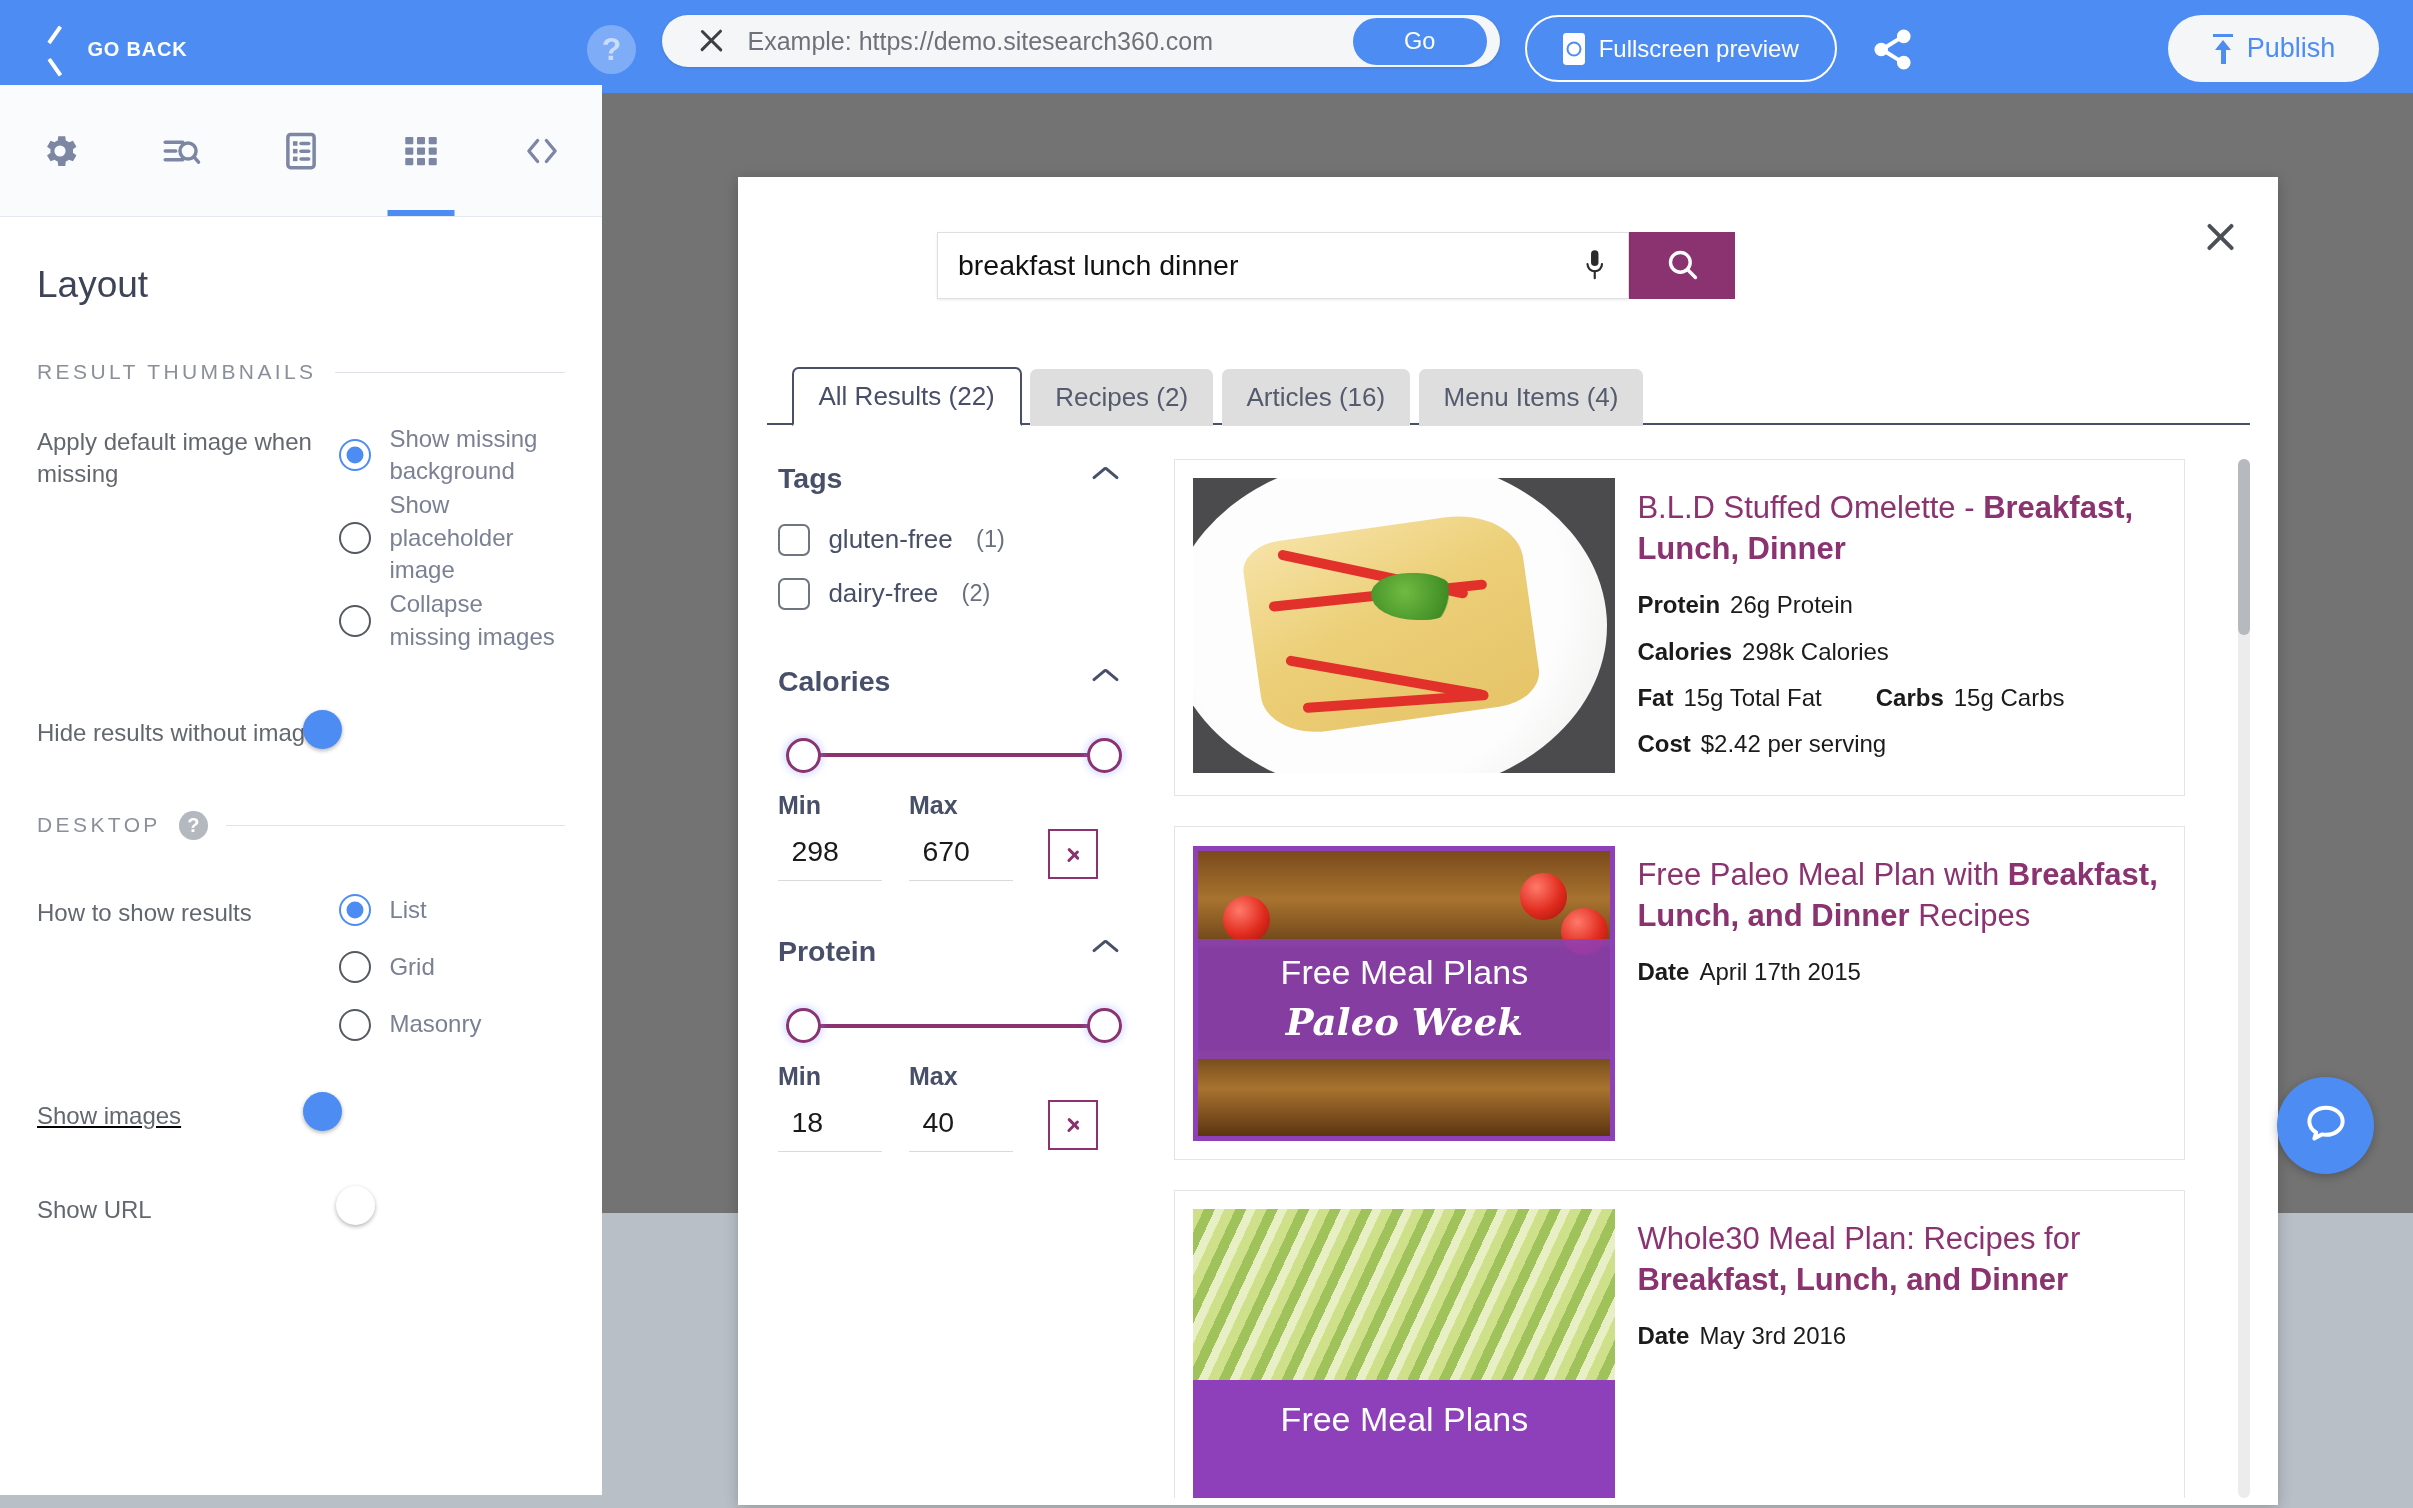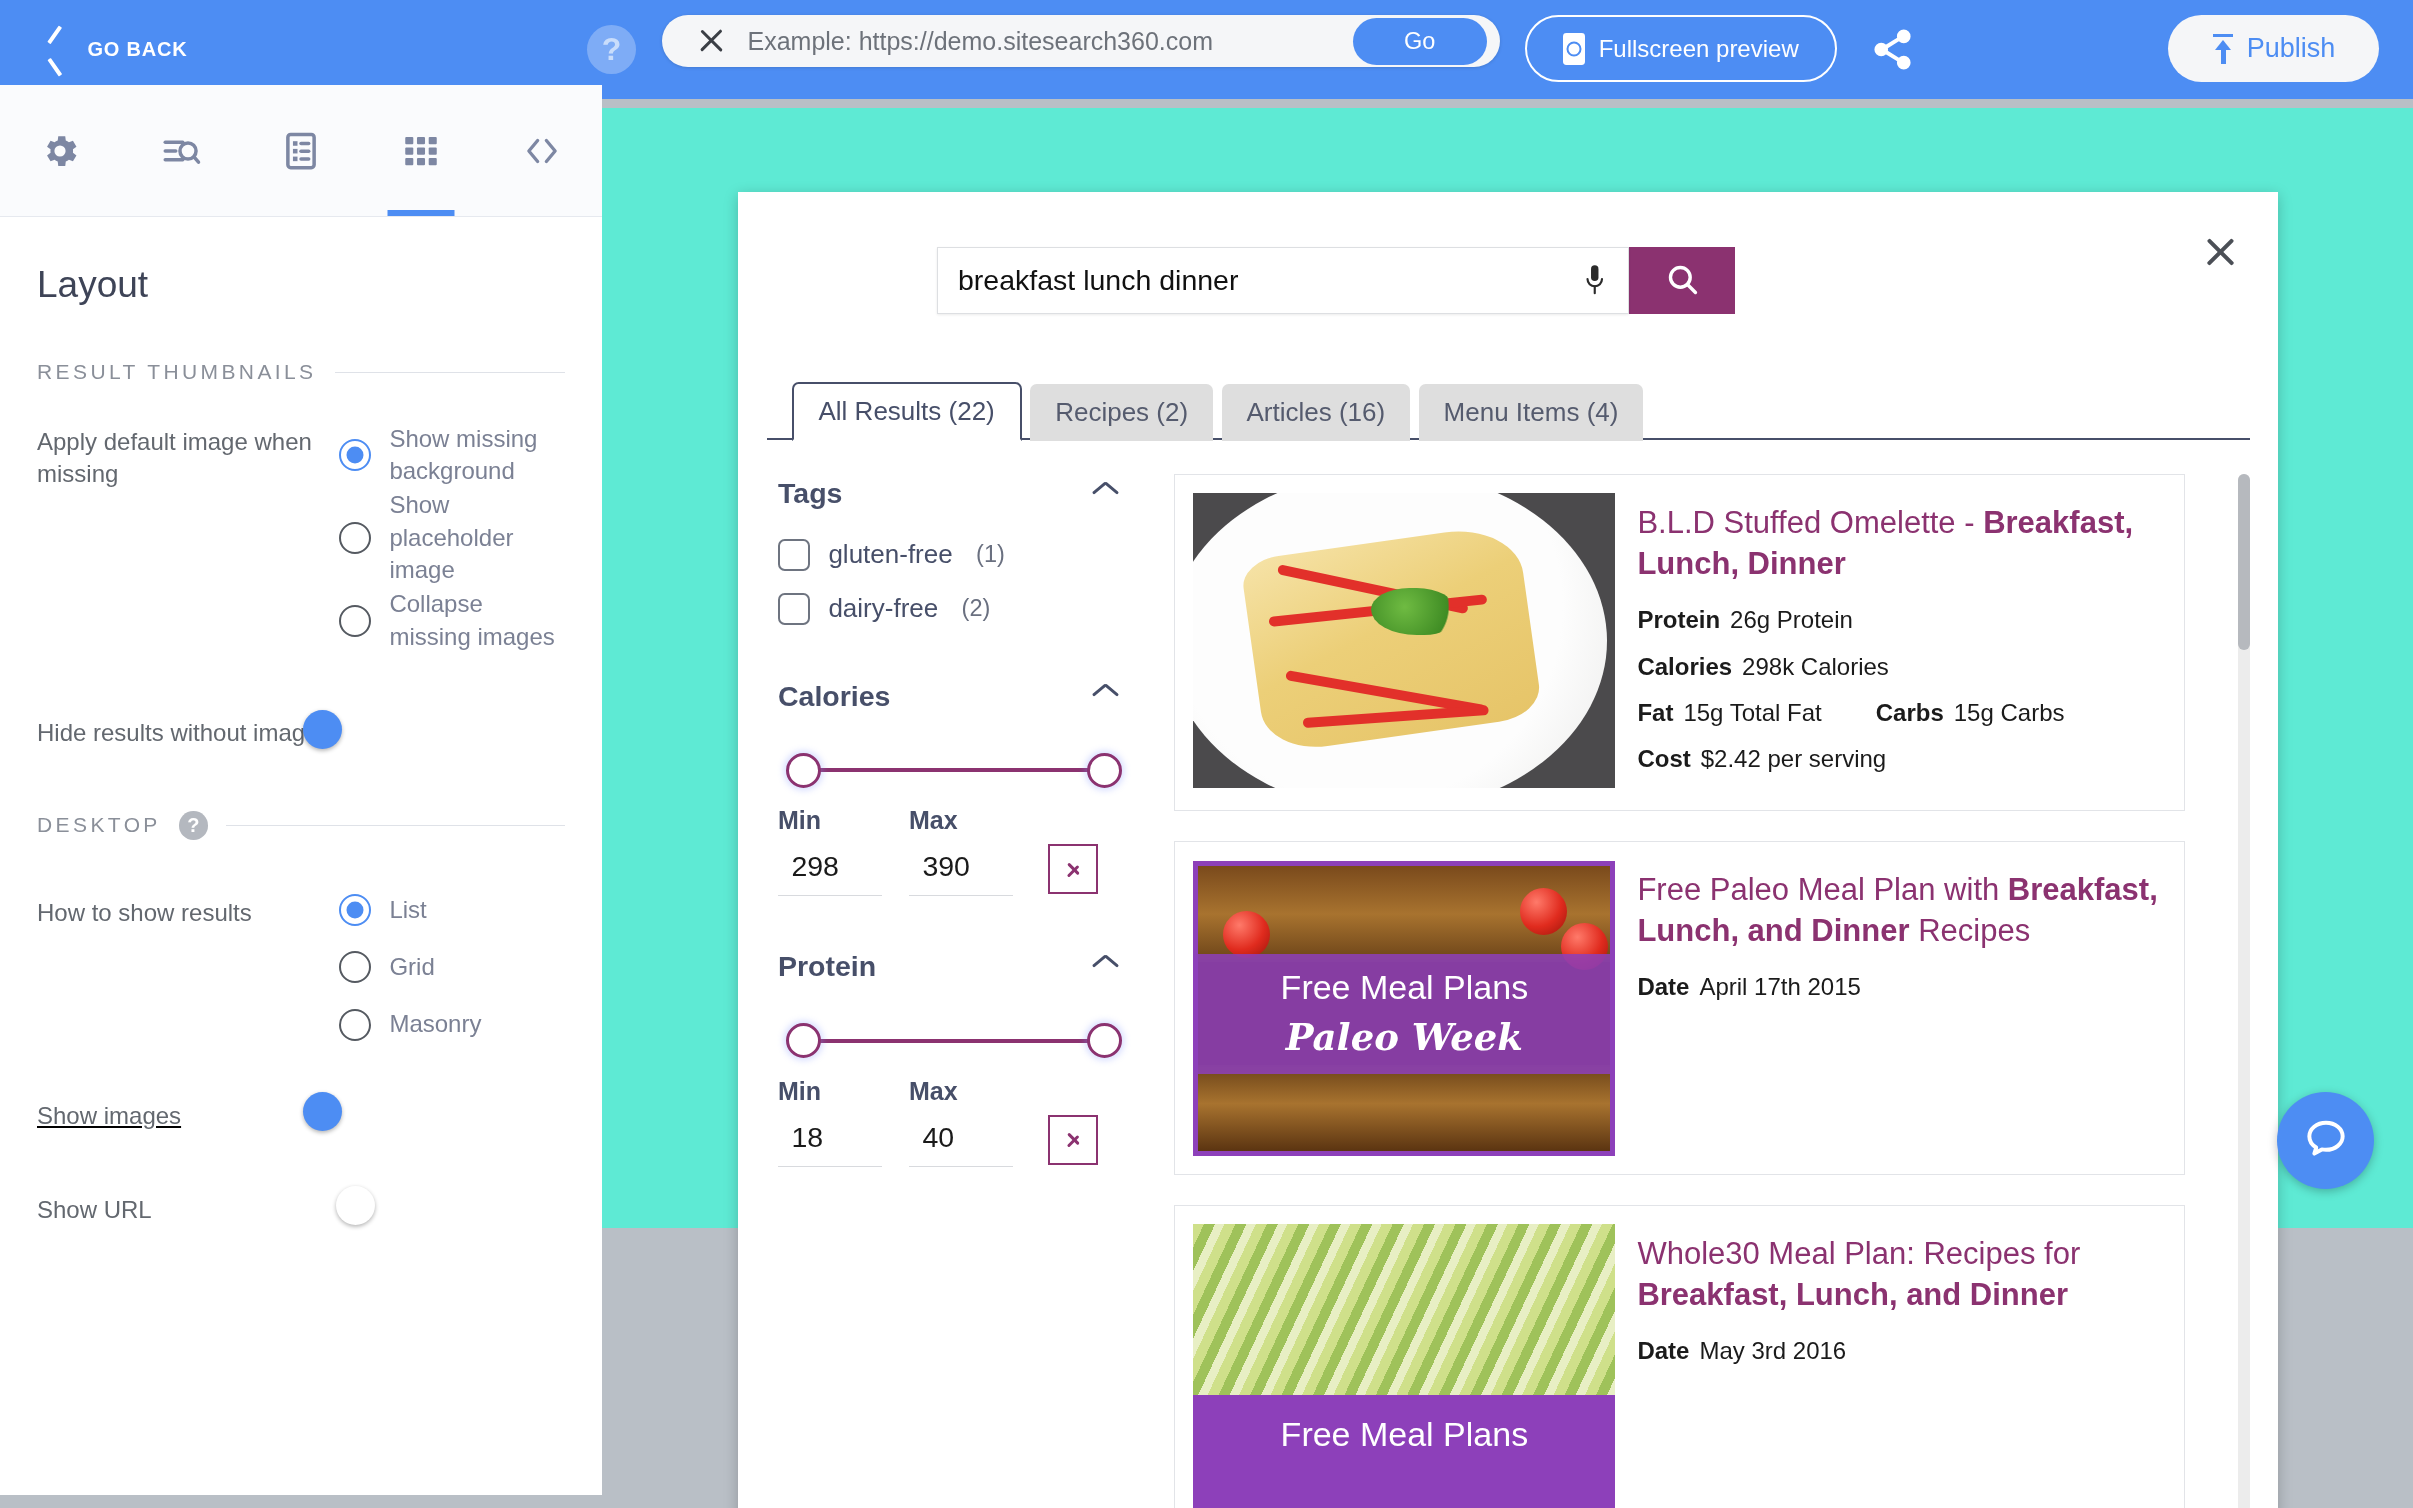--- a/index.html
+++ b/index.html
@@ -174,22 +174,22 @@
     position: absolute; top: -4.2px; width: 39px; height: 39px; border-radius: 50%;
     box-shadow: 0 1.7px 4.2px rgba(0,0,0,0.3);
   }
   .toggle.on .track { background: #9dc2f8; }
   .toggle.on .knob { right: -3.4px; background: #4d8df3; }
   .toggle.off .track { background: #c8ccd3; }
   .toggle.off .knob { left: -3.4px; background: #fff; }
 
   
   .stage {
-    position: absolute; top: 108px; left: 602px;
-    width: 1812px; height: 1120px; background: #5eead4;
+    position: absolute; top: 93px; left: 602px;
+    width: 1812px; height: 1120px; background: #737373;
   }
   .modal {
     position: absolute; left: 136px; top: 84px;
     width: 1540px; height: 1328px;
     background: #fff; box-shadow: 0 2.5px 13.4px rgba(0,0,0,0.22);
     overflow: hidden;
   }
   .modal-close {
     position: absolute; right: 40px; top: 42px;
     width: 35px; height: 35px; cursor: pointer;
@@ -629,21 +629,21 @@
           <span class="slider-knob left"></span>
           <span class="slider-knob right"></span>
         </div>
         <div class="minmax">
           <div class="mm-field">
             <div class="mm-label">Min</div>
             <div class="mm-value">298</div>
           </div>
           <div class="mm-field">
             <div class="mm-label">Max</div>
-            <div class="mm-value">390</div>
+            <div class="mm-value">670</div>
           </div>
           <div class="mm-go">
             <span class="chev-right"></span>
           </div>
         </div>
       </div>
 
       <div class="facet" style="margin-top:54px;">
         <div class="facet-head">
           <span class="facet-title">Protein</span>

